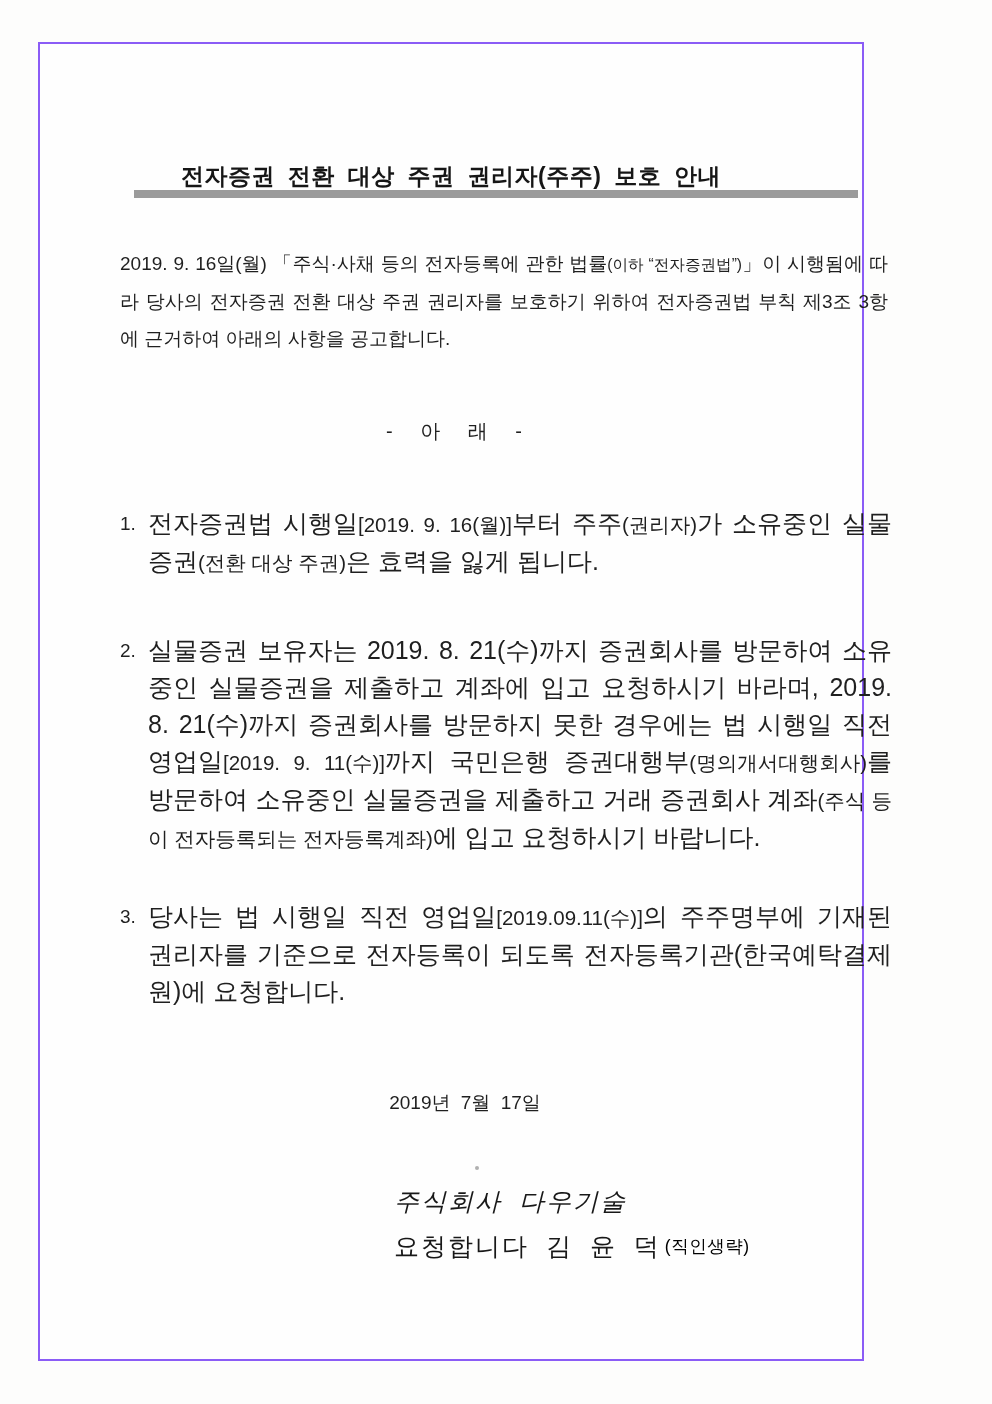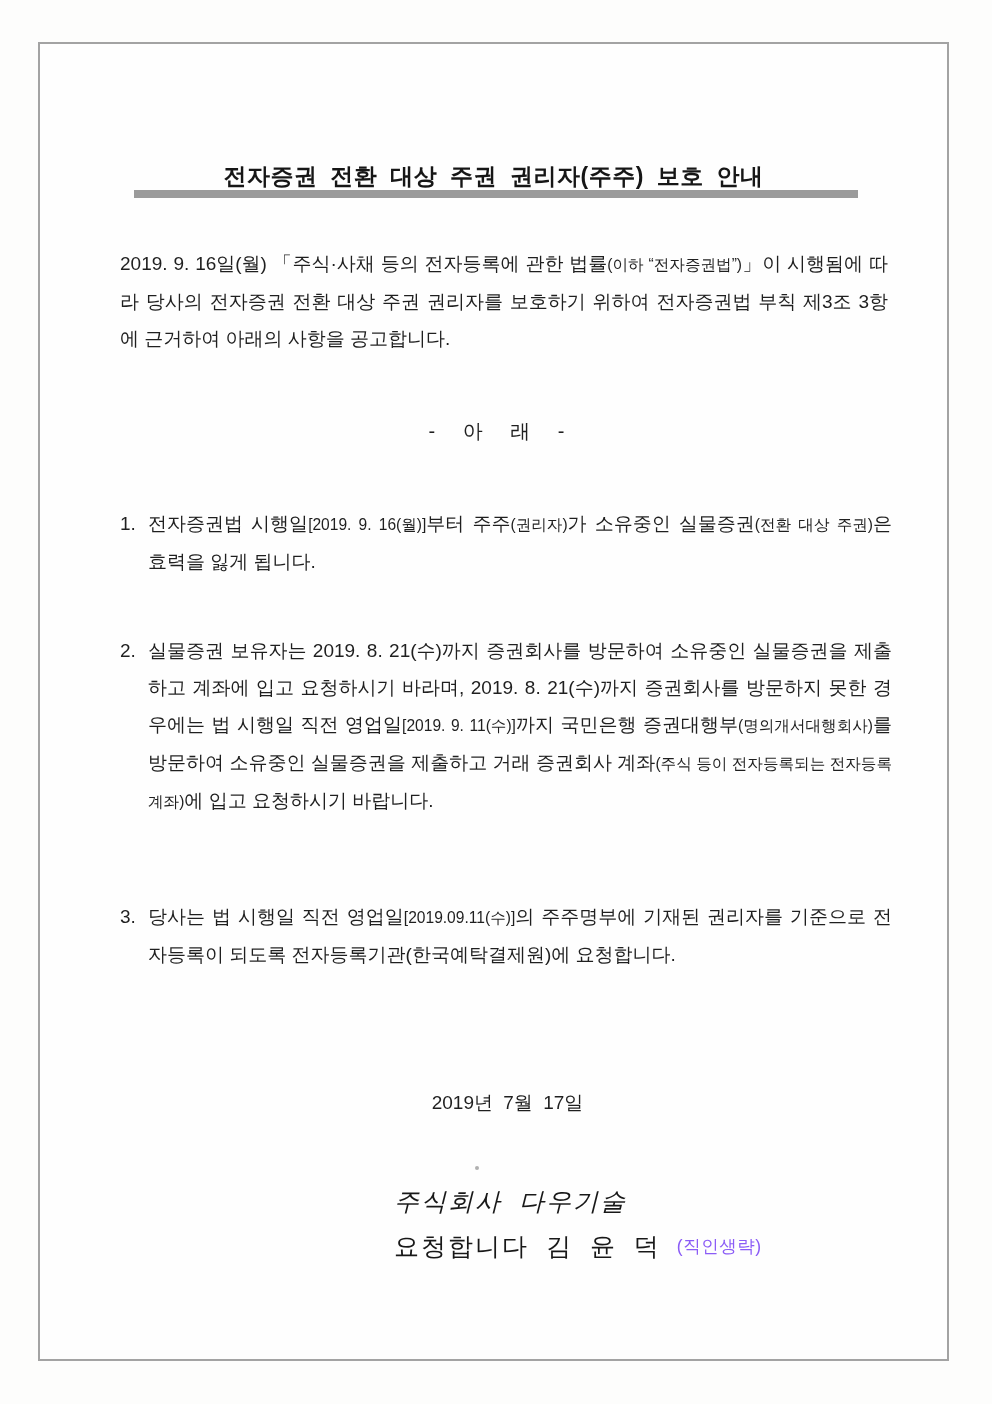--- a/index.html
+++ b/index.html
@@ -6,22 +6,22 @@
   html, body {
     margin: 0; padding: 0;
     width: 992px; height: 1404px;
     background: #fdfdfc;
     font-family: "Liberation Sans", "DejaVu Sans", sans-serif;
     color: #1f1f1f;
   }
   .page-frame {
     position: absolute;
     left: 38px; top: 42px;
-    width: 911px; height: 1319px;
-    border: 2px solid #a3a3a3;
+    width: 826px; height: 1319px;
+    border: 2px solid #8b5cf6;
     background: #fefefe;
   }
   .doc-title {
     position: absolute;
     top: 102px; left: 0; width: 100%;
     text-align: center;
     font-size: 23px; font-weight: bold;
     letter-spacing: 0.5px; word-spacing: 6px;
     color: #161616;
   }
@@ -51,21 +51,21 @@
     position: absolute;
     left: 80px; width: 772px;
   }
   .item .num {
     position: absolute;
     left: 0; top: 0;
     font-size: 19px; line-height: 37px;
   }
   .item .itext {
     margin: 0 0 0 28px;
-    font-size: 19px; line-height: 37px;
+    font-size: 25px; line-height: 37px;
     text-align: justify;
   }
   .item-1 { top: 461px; }
   .item-2 { top: 588px; }
   .item-3 { top: 854px; }
   .sm { font-size: 0.82em; margin-top: 28px; }
   .footnote {
     position: absolute;
     top: 751px; left: 95px; width: 754px;
     font-size: 15.5px; line-height: 33px;
@@ -103,23 +103,23 @@
     position: absolute;
     top: 1186px; left: 354px;
     font-size: 25px;
     letter-spacing: 2px; word-spacing: 8px;
     white-space: nowrap;
     color: #181818;
   }
   .seal-note {
     font-size: 17.5px;
     letter-spacing: 0.5px; word-spacing: 0;
-    margin-left: 16px;
+    margin-left: 4px;
     vertical-align: 3px;
-    color: #8b5cf6;
+    color: #000000;
   }
 </style>
 </head>
 <body>
 
 <div class="page-frame">
 
   <h1 class="doc-title">전자증권 전환 대상 주권 권리자(주주) 보호 안내</h1>
 
   <div class="title-divider"></div>

